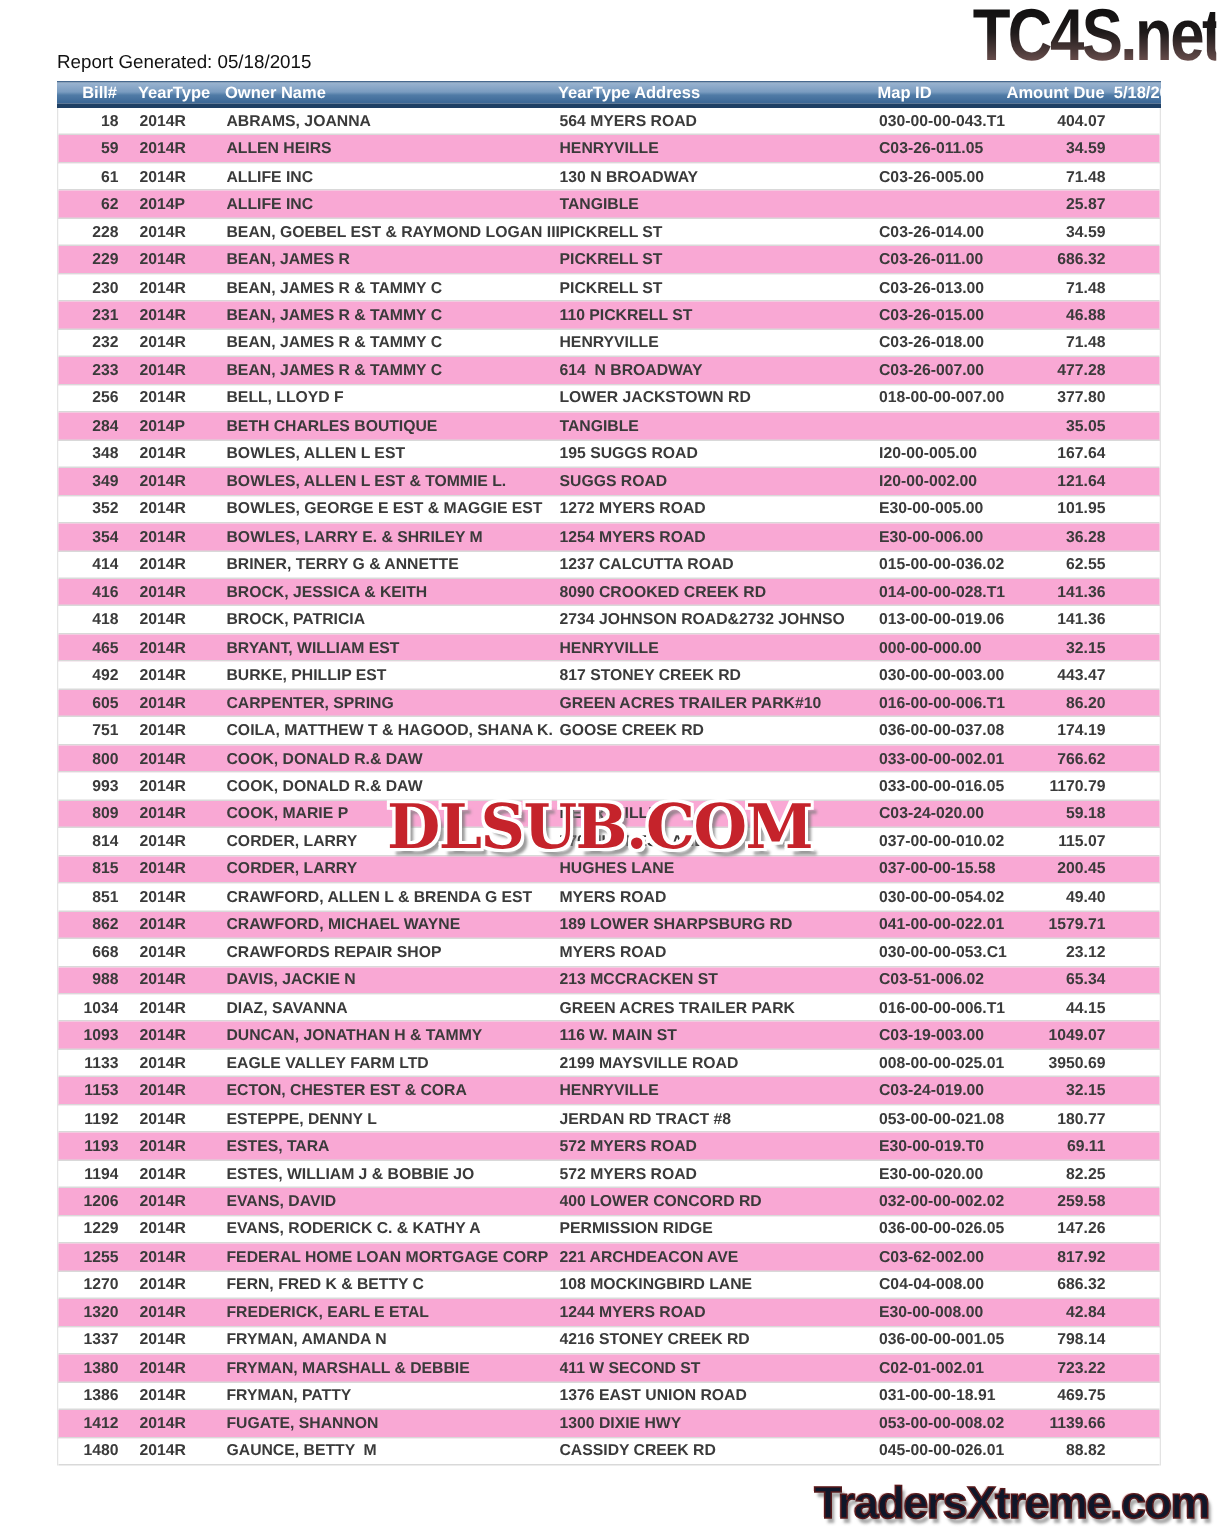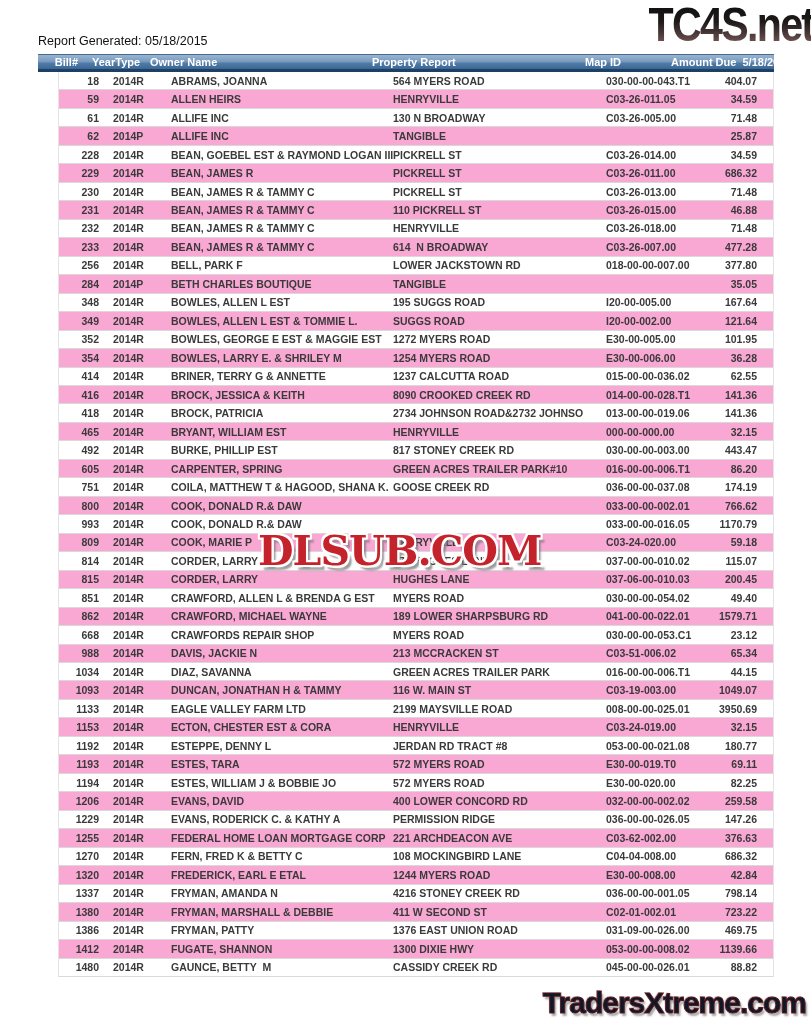--- a/index.html
+++ b/index.html
@@ -20,21 +20,21 @@
     position:absolute;left:38px;top:34px;font-size:12.5px;color:#111;
   }
   
   .table{position:absolute;left:38px;top:54px;width:736px;}
   .thead{
     display:flex;align-items:center;height:14px;
     border-top:1px solid #47698e;border-bottom:3px solid #1d3f64;
     background:linear-gradient(180deg,#9ab4d0 0%,#7a9cc0 45%,#507ba6 60%,#3a6695 100%);
     color:#fff;font-size:11px;font-weight:bold;
   }
-  .tbody{border-left:1px solid #e3e3e3;border-right:1px solid #e3e3e3;margin-left:20px;}
+  .tbody{border-left:1px solid #e3e3e3;border-right:1px solid #e3e3e3;}
   .tr{
     display:flex;align-items:center;height:18.47px;box-sizing:border-box;
     border-bottom:1px solid #d9d9d9;background:#fff;
     font-size:10.5px;font-weight:bold;color:#3a3a3a;
   }
   .tr.alt{background:#f9a8d4;}
   .th,.td{flex:0 0 auto;overflow:hidden;white-space:pre;}
   .col-bill{width:40px;text-align:right;}
   .col-year{margin-left:14px;width:58px;}
   .col-owner{width:222px;}
@@ -69,21 +69,21 @@
 
   <div class="top-logo">TC4S.net</div>
 
   <div class="report-generated">Report Generated: 05/18/2015</div>
 
   <div class="table">
     <div class="thead">
       <div class="th col-bill">Bill#</div>
       <div class="th col-year">YearType</div>
       <div class="th col-owner">Owner Name</div>
-      <div class="th col-address">Property Report</div>
+      <div class="th col-address">YearType Address</div>
       <div class="th col-map">Map ID</div>
       <div class="th col-amount">Amount Due  5/18/2015</div>
     </div>
     <div class="tbody" id="tbody">
         <div class="tr">
           <div class="td col-bill">18</div>
           <div class="td col-year">2014R</div>
           <div class="td col-owner">ABRAMS, JOANNA</div>
           <div class="td col-address">564 MYERS ROAD</div>
           <div class="td col-map">030-00-00-043.T1</div>
@@ -157,21 +157,21 @@
           <div class="td col-bill">233</div>
           <div class="td col-year">2014R</div>
           <div class="td col-owner">BEAN, JAMES R &amp; TAMMY C</div>
           <div class="td col-address">614  N BROADWAY</div>
           <div class="td col-map">C03-26-007.00</div>
           <div class="td col-amount">477.28</div>
         </div>
         <div class="tr">
           <div class="td col-bill">256</div>
           <div class="td col-year">2014R</div>
-          <div class="td col-owner">BELL, PARK F</div>
+          <div class="td col-owner">BELL, LLOYD F</div>
           <div class="td col-address">LOWER JACKSTOWN RD</div>
           <div class="td col-map">018-00-00-007.00</div>
           <div class="td col-amount">377.80</div>
         </div>
         <div class="tr alt">
           <div class="td col-bill">284</div>
           <div class="td col-year">2014P</div>
           <div class="td col-owner">BETH CHARLES BOUTIQUE</div>
           <div class="td col-address">TANGIBLE</div>
           <div class="td col-map"></div>
@@ -295,21 +295,21 @@
           <div class="td col-owner">CORDER, LARRY</div>
           <div class="td col-address">770 HUGHES LANE</div>
           <div class="td col-map">037-00-00-010.02</div>
           <div class="td col-amount">115.07</div>
         </div>
         <div class="tr alt">
           <div class="td col-bill">815</div>
           <div class="td col-year">2014R</div>
           <div class="td col-owner">CORDER, LARRY</div>
           <div class="td col-address">HUGHES LANE</div>
-          <div class="td col-map">037-06-00-010.03</div>
+          <div class="td col-map">037-00-00-15.58</div>
           <div class="td col-amount">200.45</div>
         </div>
         <div class="tr">
           <div class="td col-bill">851</div>
           <div class="td col-year">2014R</div>
           <div class="td col-owner">CRAWFORD, ALLEN L &amp; BRENDA G EST</div>
           <div class="td col-address">MYERS ROAD</div>
           <div class="td col-map">030-00-00-054.02</div>
           <div class="td col-amount">49.40</div>
         </div>
@@ -408,21 +408,21 @@
           <div class="td col-address">PERMISSION RIDGE</div>
           <div class="td col-map">036-00-00-026.05</div>
           <div class="td col-amount">147.26</div>
         </div>
         <div class="tr alt">
           <div class="td col-bill">1255</div>
           <div class="td col-year">2014R</div>
           <div class="td col-owner">FEDERAL HOME LOAN MORTGAGE CORP</div>
           <div class="td col-address">221 ARCHDEACON AVE</div>
           <div class="td col-map">C03-62-002.00</div>
-          <div class="td col-amount">376.63</div>
+          <div class="td col-amount">817.92</div>
         </div>
         <div class="tr">
           <div class="td col-bill">1270</div>
           <div class="td col-year">2014R</div>
           <div class="td col-owner">FERN, FRED K &amp; BETTY C</div>
           <div class="td col-address">108 MOCKINGBIRD LANE</div>
           <div class="td col-map">C04-04-008.00</div>
           <div class="td col-amount">686.32</div>
         </div>
         <div class="tr alt">
@@ -447,21 +447,21 @@
           <div class="td col-owner">FRYMAN, MARSHALL &amp; DEBBIE</div>
           <div class="td col-address">411 W SECOND ST</div>
           <div class="td col-map">C02-01-002.01</div>
           <div class="td col-amount">723.22</div>
         </div>
         <div class="tr">
           <div class="td col-bill">1386</div>
           <div class="td col-year">2014R</div>
           <div class="td col-owner">FRYMAN, PATTY</div>
           <div class="td col-address">1376 EAST UNION ROAD</div>
-          <div class="td col-map">031-09-00-026.00</div>
+          <div class="td col-map">031-00-00-18.91</div>
           <div class="td col-amount">469.75</div>
         </div>
         <div class="tr alt">
           <div class="td col-bill">1412</div>
           <div class="td col-year">2014R</div>
           <div class="td col-owner">FUGATE, SHANNON</div>
           <div class="td col-address">1300 DIXIE HWY</div>
           <div class="td col-map">053-00-00-008.02</div>
           <div class="td col-amount">1139.66</div>
         </div>

